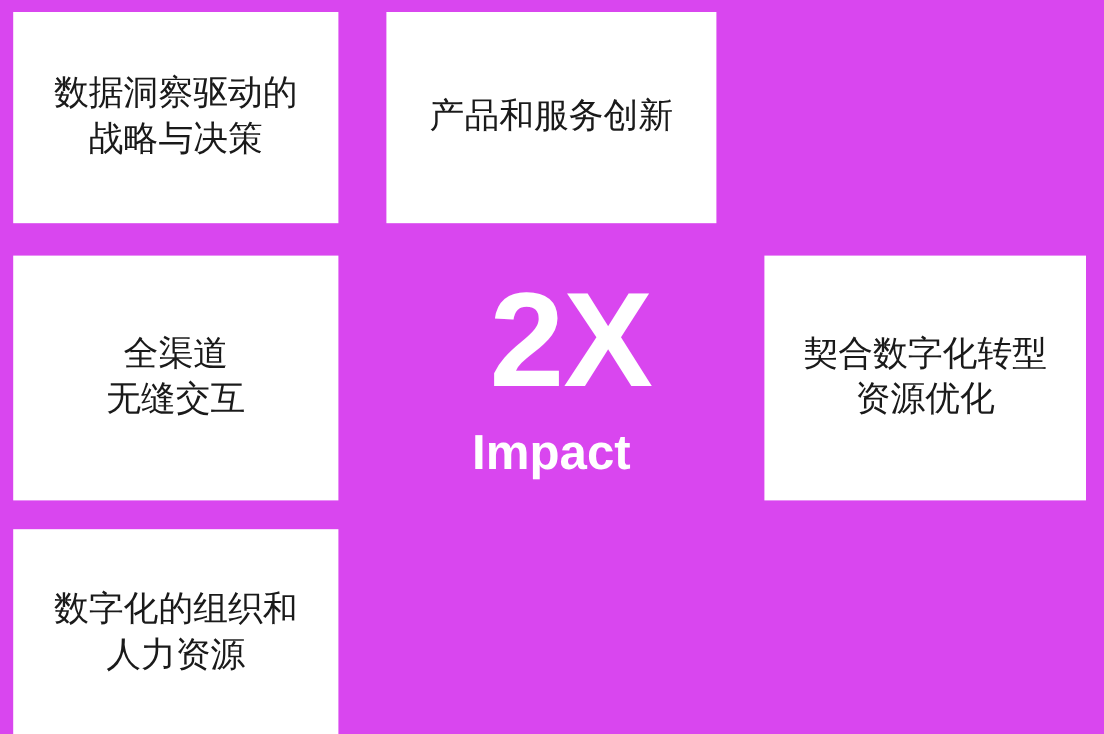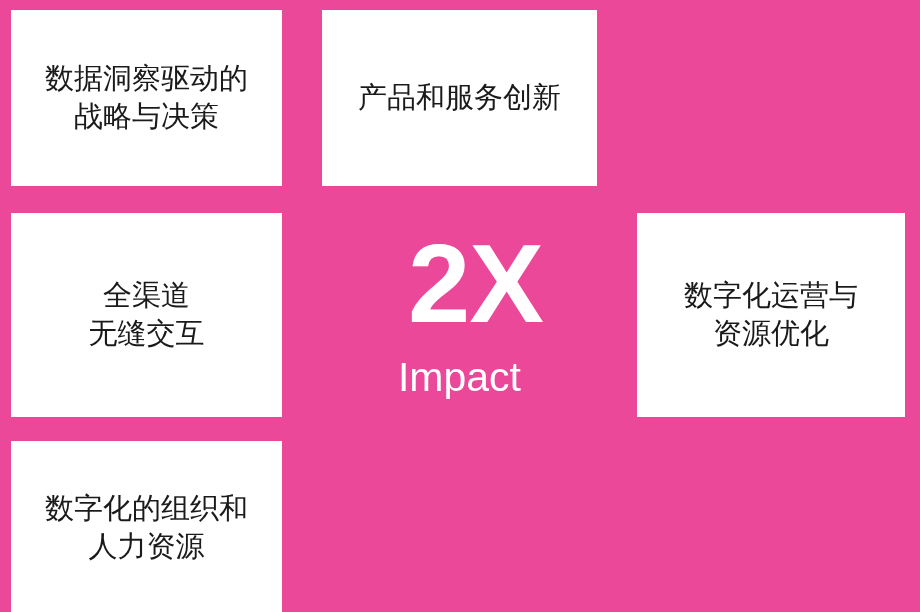--- a/index.html
+++ b/index.html
@@ -10,21 +10,21 @@
     width: 920px;
     height: 612px;
     overflow: hidden;
     background: #5a37ee;
     font-family: "Liberation Sans", "DejaVu Sans", sans-serif;
   }
   #board {
     position: relative;
     width: 920px;
     height: 612px;
-    background: #ec4899;
+    background: #d946ef;
   }
   .cell {
     position: absolute;
     display: flex;
     align-items: center;
     justify-content: center;
     box-sizing: border-box;
   }
   .card {
     background: #ffffff;
@@ -49,21 +49,21 @@
     font-size: 112px;
     font-weight: 700;
     line-height: 0.92;
     letter-spacing: -1px;
     text-align: center;
     margin-left: 32px;
   }
   .metric-label {
     color: #ffffff;
     font-size: 41px;
-    font-weight: 400;
+    font-weight: 700;
     line-height: 1.0;
     text-align: left;
     margin-top: 22px;
   }
 
   
   .c0 { left: 11px;  width: 271px; }
   .c1 { left: 322px; width: 275px; }
   .c2 { left: 637px; width: 268px; }
   .r0 { top: 10px;  height: 176px; }
@@ -89,21 +89,21 @@
     <div class="card-text">全渠道
 无缝交互</div>
   </div>
 
   <div class="cell center-cell c1 r1">
     <div class="metric-value">2X</div>
     <div class="metric-label">Impact</div>
   </div>
 
   <div class="cell card c2 r1">
-    <div class="card-text">数字化运营与
+    <div class="card-text">契合数字化转型
 资源优化</div>
   </div>
 
   <div class="cell card c0 r2">
     <div class="card-text">数字化的组织和
 人力资源</div>
   </div>
 
 
 

